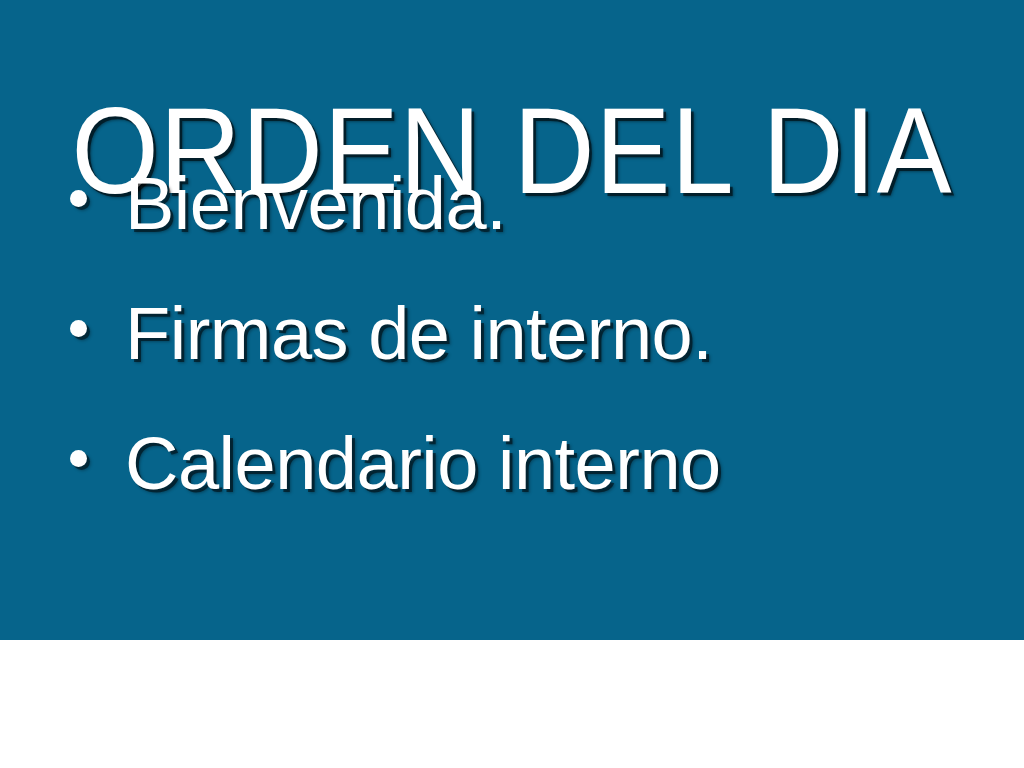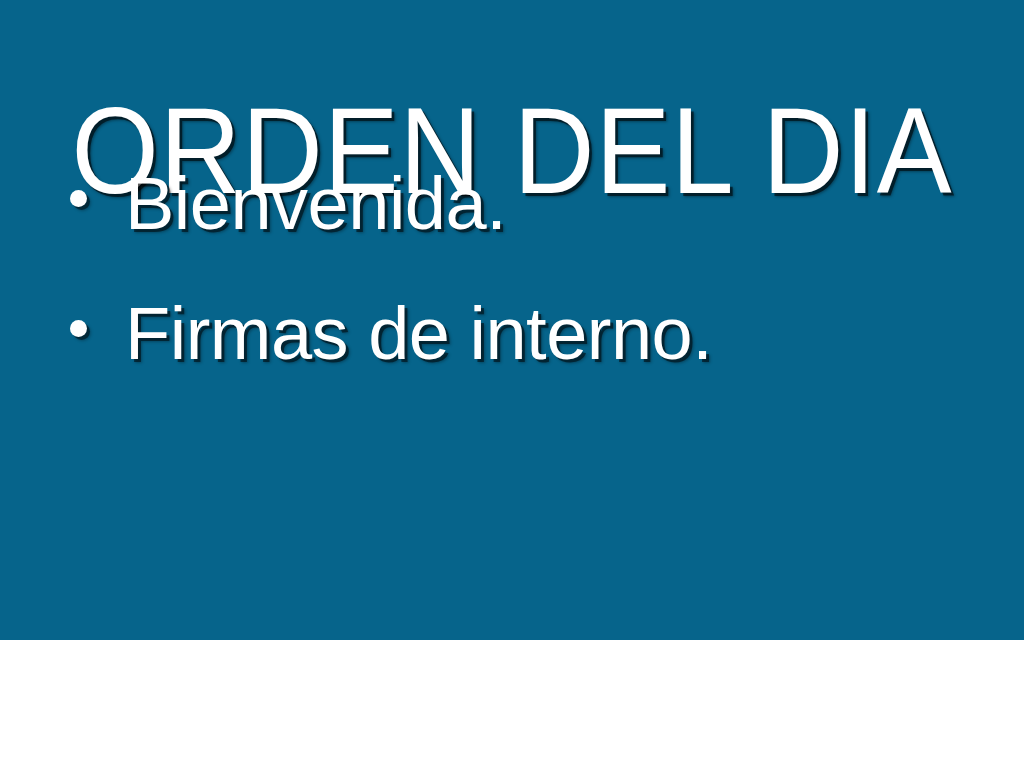--- a/index.html
+++ b/index.html
@@ -105,17 +105,21 @@
     <li class="bullet-item" style="color: rgb(255, 255, 255);">
       <span class="bullet-marker" style="background: rgb(255, 255, 255);"></span>
       <span class="bullet-text">Bienvenida.</span>
     </li>
 
     <li class="bullet-item" style="color: rgb(255, 255, 255);">
       <span class="bullet-marker" style="background: rgb(255, 255, 255);"></span>
       <span class="bullet-text">Firmas de interno.</span>
     </li>
 
+    <li class="bullet-item" style="color: rgb(255, 255, 255);">
+      <span class="bullet-marker" style="background: rgb(255, 255, 255);"></span>
+      <span class="bullet-text">Calendario interno</span>
+    </li>
 
 
   </ul>
 
 </div>
 
 </body></html>

